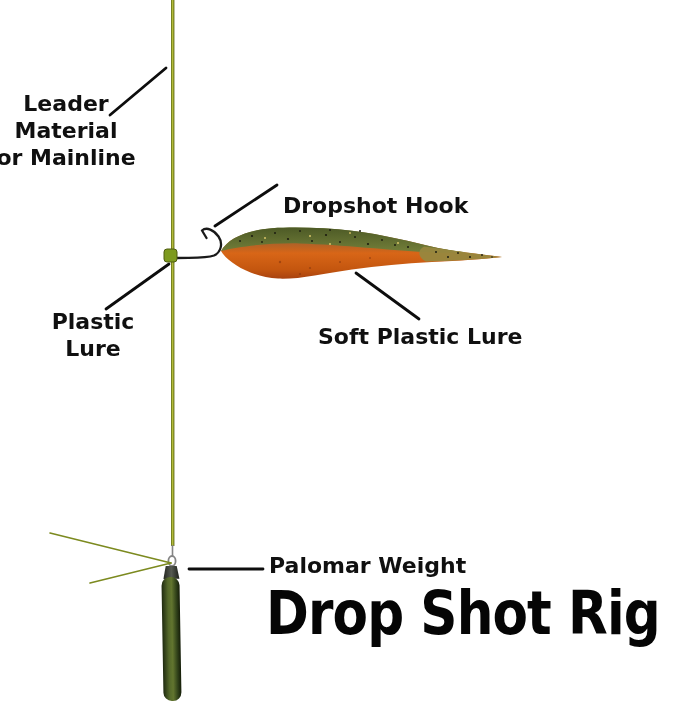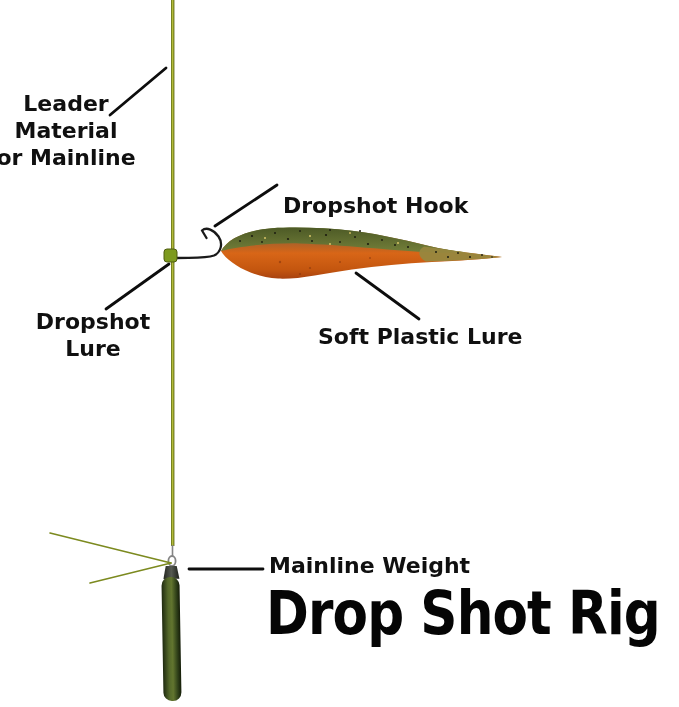--- a/index.html
+++ b/index.html
@@ -138,23 +138,23 @@
 
   <div class="label center" style="left:-9px;top:90px;width:150px;">
     <div>Leader</div>
     <div>Material</div>
     <div>or Mainline</div>
   </div>
 
   <div class="label" style="left:283px;top:172px;margin-top:20px;">Dropshot Hook</div>
 
   <div class="label center" style="left:18px;top:308px;width:150px;">
-    <div>Dropshot</div>
+    <div>Plastic</div>
     <div>Lure</div>
   </div>
 
   <div class="label" style="left:318px;top:323px;text-align:center;">Soft Plastic Lure</div>
 
-  <div class="label" style="left:269px;top:552px;">Mainline Weight</div>
+  <div class="label" style="left:269px;top:552px;">Palomar Weight</div>
 
   <div class="title">Drop Shot Rig</div>
 
 </div>
 
 </body></html>

